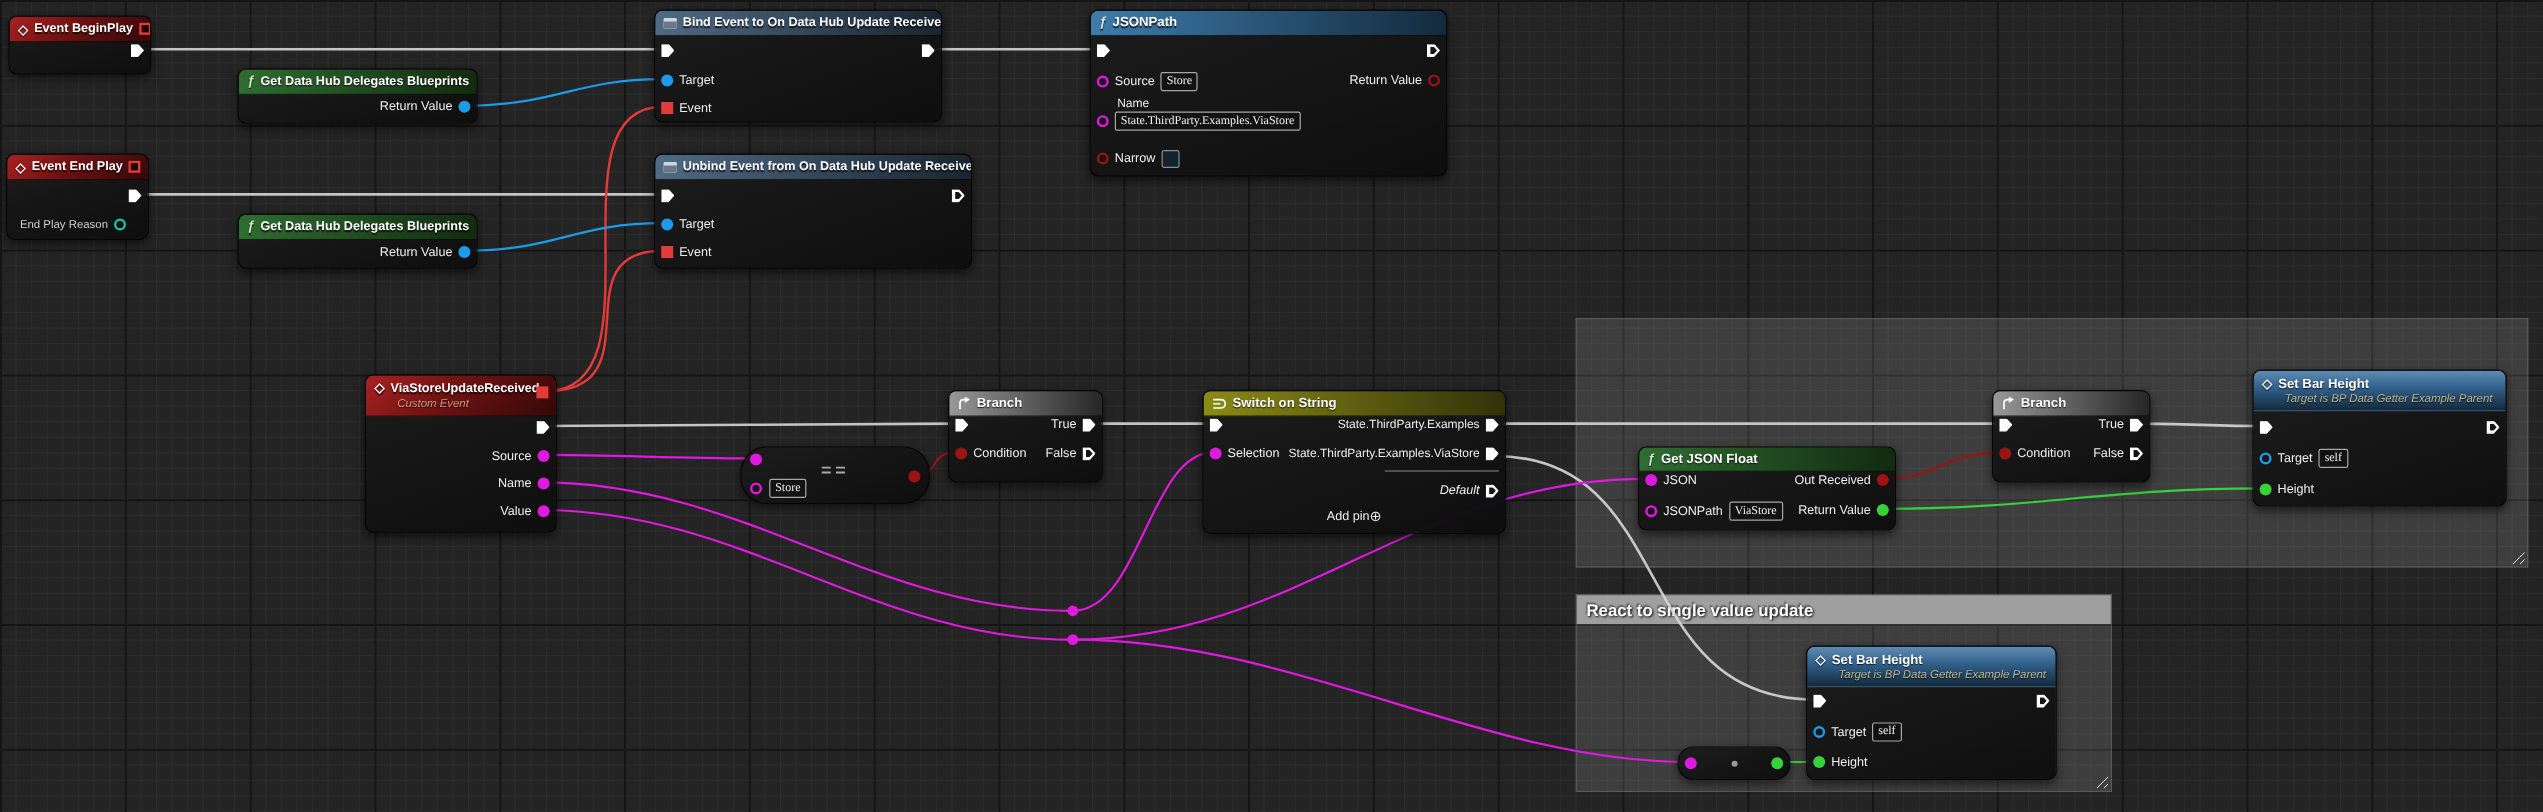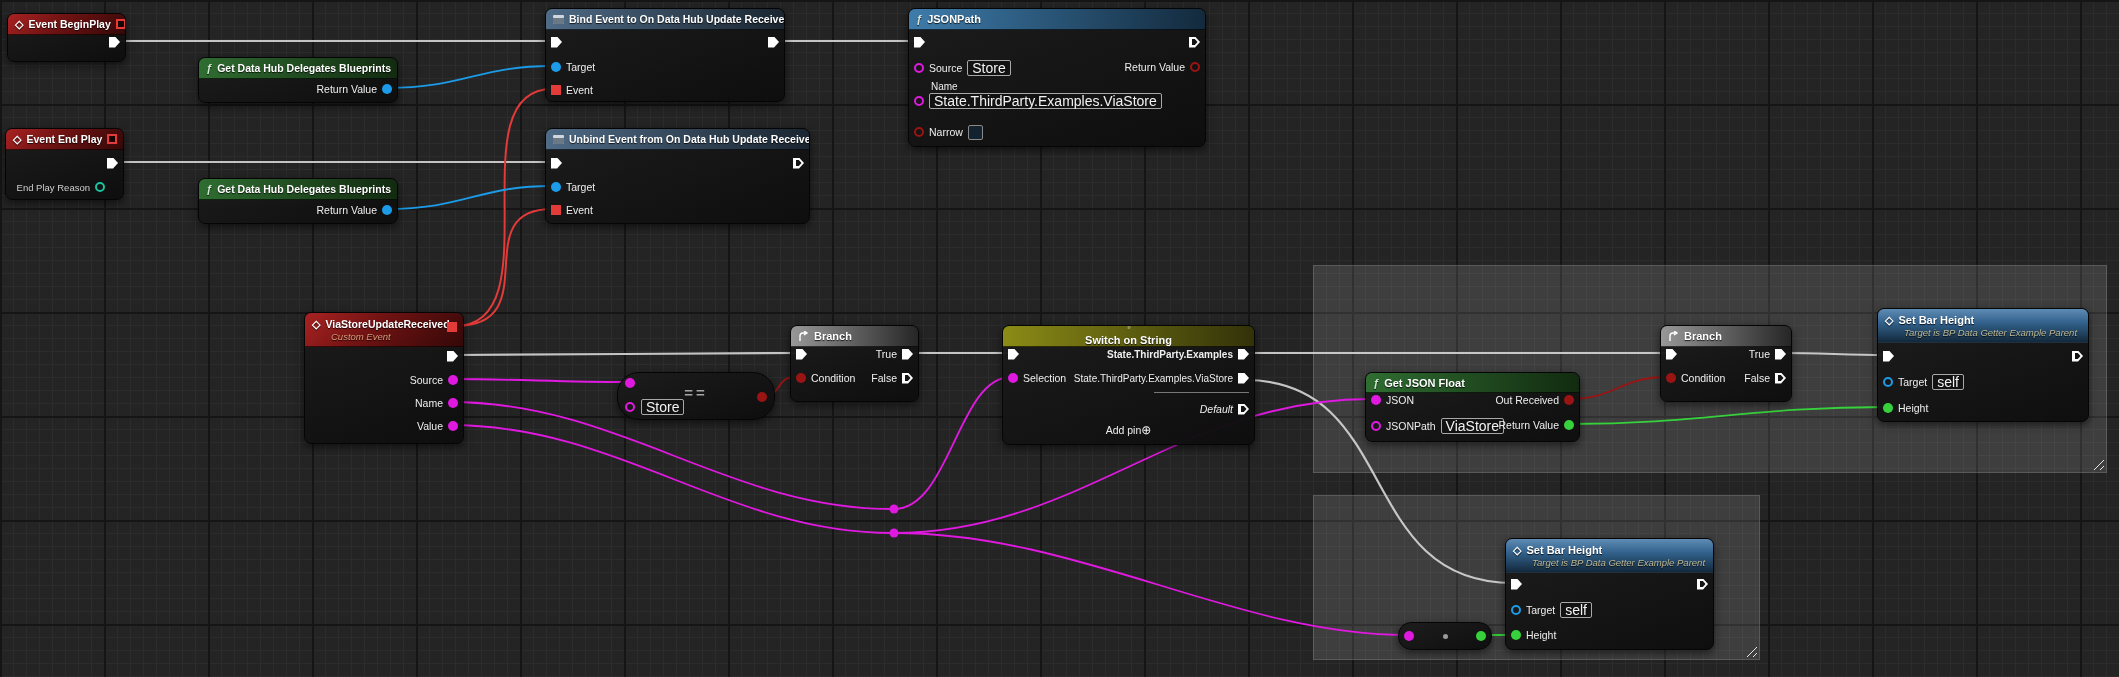--- a/index.html
+++ b/index.html
@@ -32,53 +32,54 @@
     font-weight:bold;font-size:11px;color:#fff;text-shadow:0 1px 1px rgba(0,0,0,.8);
     border-bottom:1px solid rgba(0,0,0,.65);white-space:nowrap;overflow:hidden;}
   .hdr2{height:33px;flex-wrap:wrap;align-content:center;row-gap:0;}
   .hdr2 .t{width:100%;display:flex;align-items:center;gap:5px;line-height:15px;}
   .subtitle{font-style:italic;font-size:9.5px;font-weight:normal;color:#bdb894;line-height:13px;display:block;padding-left:19px;margin-top:-2px;white-space:nowrap;}
   .hdr-event{background:linear-gradient(135deg,#a92222 0%,#6e1212 45%,#340808 100%);}
   .hdr-fn-green{background:linear-gradient(to right,#2f6d31,#122b10);}
   .hdr-bind{background:linear-gradient(to right,#4f6b86,#1a2530);}
   .hdr-blue{background:linear-gradient(to right,#3e7cab,#132a3d);}
   .hdr-setter{background:linear-gradient(to bottom,#5f8cb4 0%,#33638e 40%,#13293c 100%);}
-  .hdr-switch{background:linear-gradient(to right,#8b8b16,#32320a);flex-direction:column;}
+  .hdr-switch{background:linear-gradient(to right,#8b8b16,#32320a);}
   .hdr-branch{background:linear-gradient(to right,#989898,#262626);}
   .icon-g{font-weight:bold;font-style:italic;color:#cfe8cf;font-size:11px;}
   .icon-d{font-weight:bold;color:#fff;font-size:11px;}
   .row{position:absolute;display:flex;align-items:center;gap:5px;height:16px;font-size:10.5px;color:#eee;white-space:nowrap;}
   .row.r{flex-direction:row-reverse;}
   .lbl{pointer-events:none;}
   .italic{font-style:italic;}
   
   .pin-exec{width:11px;height:11px;background:#fff;clip-path:polygon(0 0,55% 0,100% 50%,55% 100%,0 100%);position:relative;flex:none;}
   .pin-exec.hollow::after{content:"";position:absolute;inset:2.5px;background:#141414;clip-path:polygon(0 0,55% 0,100% 50%,55% 100%,0 100%);}
   .pin-dot{width:10px;height:10px;border-radius:50%;flex:none;}
   .pin-dot.hollow{width:6px;height:6px;border:2px solid;background:transparent !important;}
   .pin-sq{width:10px;height:10px;flex:none;}
   .pin-sq.hollow{width:6px;height:6px;border:2px solid;background:#1a0505 !important;}
   .textbox{display:inline-block;background:#121212;border:1px solid #a8a8a8;border-radius:2px;
-    padding:0 4px;height:14px;line-height:14px;font-size:14px;color:#f2f2f2;white-space:nowrap;}
+    padding:0 4px;height:14px;line-height:14px;font-size:10px;color:#f2f2f2;white-space:nowrap;font-family:Liberation Serif, serif;}
   .checkbox{width:13px;height:13px;background:#13222f;border:1px solid #8a8a8a;border-radius:2px;flex:none;}
   .op{position:absolute;left:0;right:0;text-align:center;color:#a6a6a6;font-weight:bold;font-size:15px;letter-spacing:3px;}
   .divider{position:absolute;height:1px;background:#777;}
   .addpin{position:absolute;left:0;right:0;display:flex;justify-content:center;align-items:center;gap:0;font-size:10.5px;color:#eee;}
   svg.wires{position:absolute;left:0;top:0;pointer-events:none;}
   .center-dot{width:5px;height:5px;border-radius:50%;background:#9a9a9a;position:absolute;left:44px;top:11px;}
 </style>
 </head>
 <body>
 
 <div id="canvas">
 
   <div class="comment" style="left:1313px;top:265px;width:792px;height:206px;">
     <div class="resize-handle"></div>
   </div>
   <div class="comment" style="left:1313px;top:495px;width:445px;height:163px;">
+    <div class="comment-title">React to single value update</div>
     <div class="resize-handle"></div>
   </div>
 
   <svg class="wires" width="2119" height="677">
 
     <g stroke="#d6d6d6" stroke-width="2.2" fill="none" opacity="0.9">
       <path d="M114,41 L553,41"></path>
       <path d="M779,41 L916,41"></path>
       <path d="M113,162 L553,162"></path>
       <path d="M452,355 C560,355 690,353 798,353"></path>
@@ -311,21 +312,21 @@
     </div>
     <div class="row" style="top:20px;left:5px;">
         <span class="pin-exec"></span>
       </div>
     <div class="row" style="top:44px;left:5px;">
       <span class="pin-dot" style="background:#e019e0;"></span>
       <span class="lbl">Selection</span>
     </div>
     <div class="row r" style="top:20px;right:5px;">
       <span class="pin-exec"></span>
-      <span class="lbl" style="font-size:10px;font-weight:bold;">State.ThirdParty.Examples</span>
+      <span class="lbl" style="font-size:10px;">State.ThirdParty.Examples</span>
     </div>
     <div class="row r" style="top:44px;right:5px;">
       <span class="pin-exec"></span>
       <span class="lbl" style="font-size:10px;">State.ThirdParty.Examples.ViaStore</span>
     </div>
     <div class="divider" style="top:66px;right:5px;width:95px;"></div>
     <div class="row r italic" style="top:75px;right:5px;">
       <span class="pin-exec hollow"></span>
       <span class="lbl">Default</span>
     </div>

